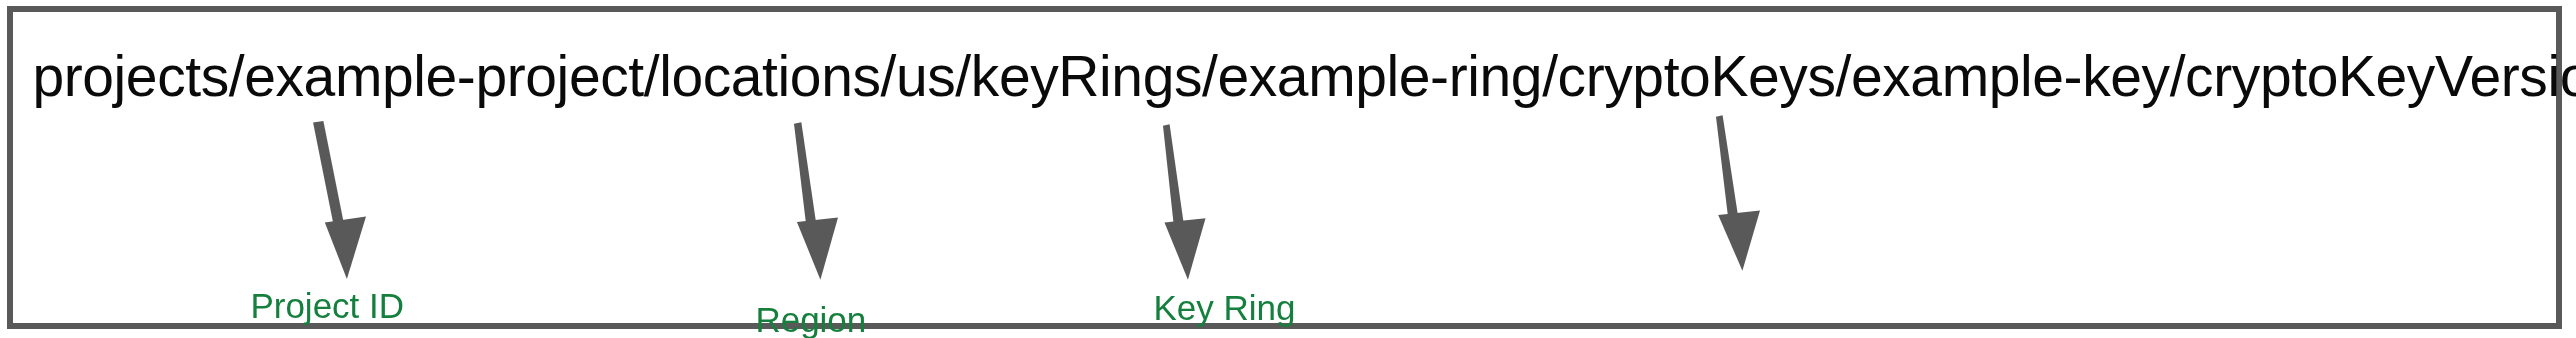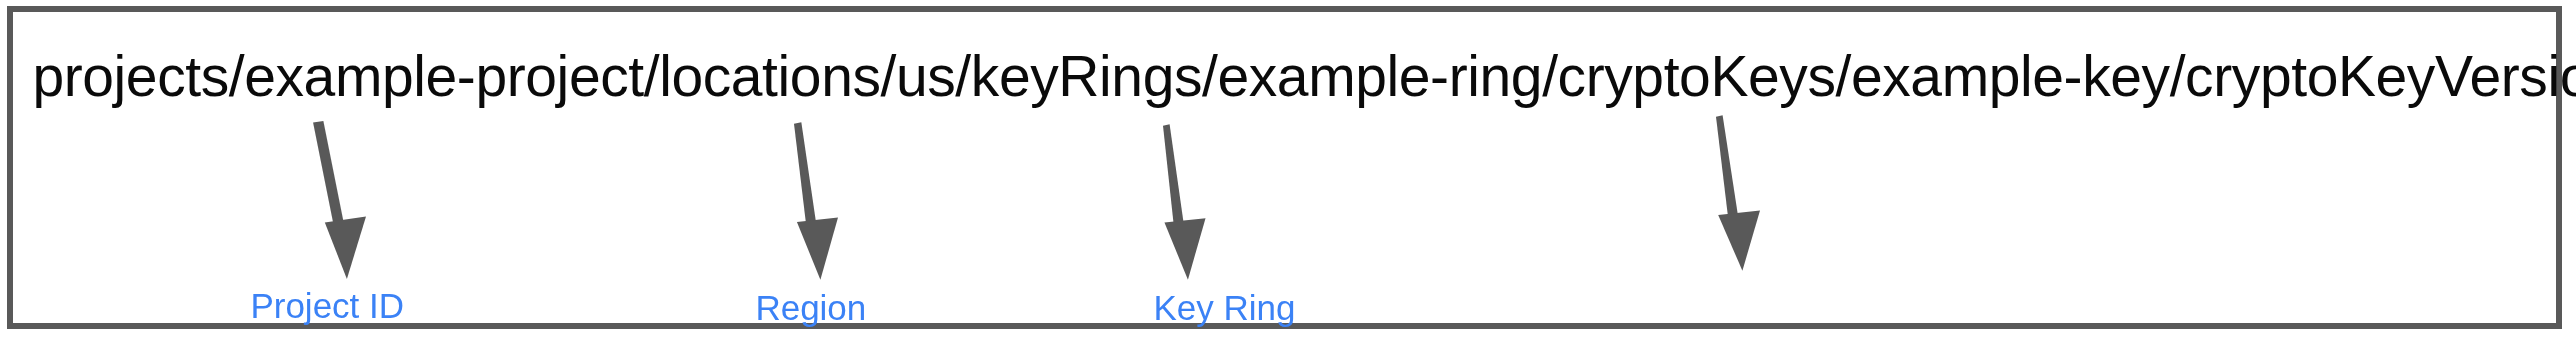--- a/index.html
+++ b/index.html
@@ -53,21 +53,21 @@
     position: absolute;
     overflow: visible;
   }
 
   
   .ann-label {
     position: absolute;
     font-family: "Liberation Sans", sans-serif;
     font-size: 35px;
     line-height: 1;
-    color: #3b82f6;
+    color: #15803d;
     white-space: pre;
   }
 </style>
 </head>
 <body>
 
 <div id="stage">
 
   <div id="frame">
 
@@ -78,21 +78,21 @@
     <svg class="arrow-svg" style="left:300px; top:109px;" width="81" height="158" viewBox="0 0 110 215">
       <path d="M 14 0 L 44 150 L 30 152 L 0 2 Z" fill="#595959"></path>
       <path d="M 16 138 L 72 130 L 46 215 Z" fill="#595959"></path>
     </svg>
     <div class="ann-label" style="left:237px; top:276px;">Project ID</div>
 
     <svg class="arrow-svg" style="left:781px; top:110px;" width="66" height="158" viewBox="0 0 90 215">
       <path d="M 10 0 L 32 150 L 18 152 L 0 2 Z" fill="#595959"></path>
       <path d="M 4 136 L 60 130 L 36 215 Z" fill="#595959"></path>
     </svg>
-    <div class="ann-label" style="left:742px; top:278px;">Region</div>
+    <div class="ann-label" style="left:742px; top:290px;">Region</div>
 
     <svg class="arrow-svg" style="left:1150px; top:112px;" width="66" height="156" viewBox="0 0 90 212">
       <path d="M 9 0 L 30 148 L 16 150 L 0 2 Z" fill="#595959"></path>
       <path d="M 2 134 L 58 128 L 34 212 Z" fill="#595959"></path>
     </svg>
     <div class="ann-label" style="left:1106px; top:278px;margin-left:34px;">Key Ring</div>
 
     <svg class="arrow-svg" style="left:1703px; top:103px;" width="66" height="156" viewBox="0 0 90 212">
       <path d="M 9 0 L 32 150 L 18 152 L 0 2 Z" fill="#595959"></path>
       <path d="M 3 136 L 60 130 L 36 212 Z" fill="#595959"></path>

